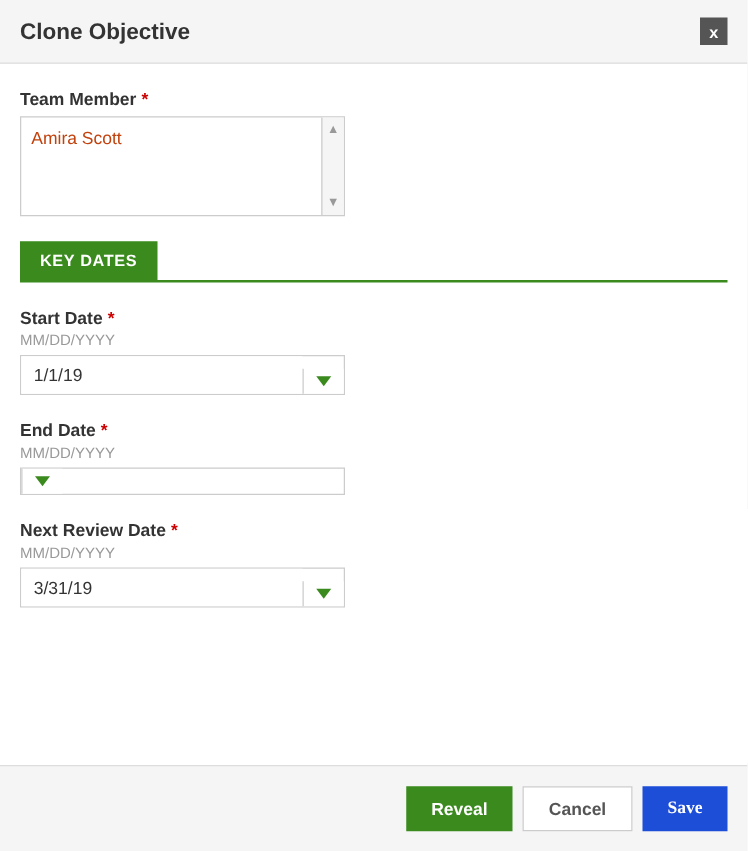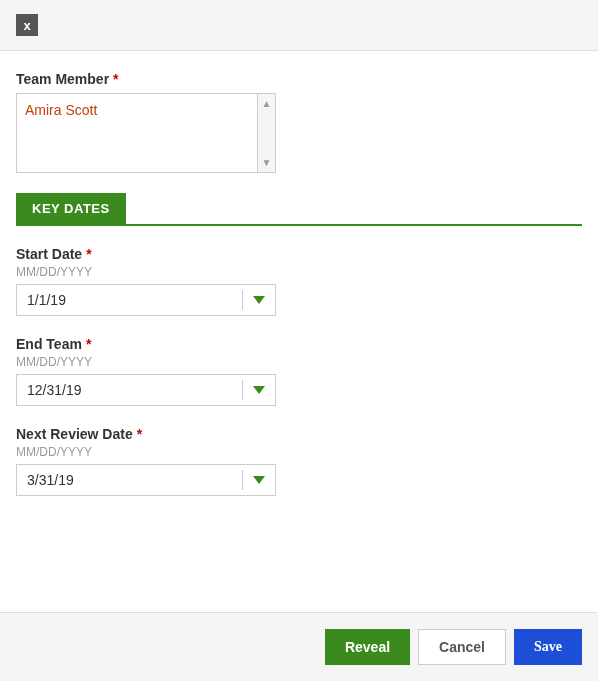--- a/index.html
+++ b/index.html
@@ -147,21 +147,21 @@
     }
 
     .date-format-hint {
       font-size: 12px;
       color: #999;
       margin-bottom: 5px;
     }
 
     .date-input-wrapper {
       display: flex;
-      align-items: center;
+      align-items: flex-end;
       width: 260px;
       border: 1px solid #ccc;
       background: white;
     }
 
     .date-input {
       flex: 1;
       border: none;
       outline: none;
       padding: 7px 10px;
@@ -225,20 +225,21 @@
       color: white;
       font-family: Liberation Serif, serif;
     }
   </style>
 </head>
 <body>
 
 <div class="modal">
 
   <div class="modal-header">
+    <span class="modal-title">Clone Objective</span>
     <button class="close-btn">x</button>
   </div>
 
   <div class="modal-body">
 
     <div class="field-group">
       <div class="field-label">
         <span>Team Member</span>
         <span class="required-star">*</span>
       </div>
@@ -265,26 +266,25 @@
       <div class="date-input-wrapper">
         <input class="date-input" type="text" value="1/1/19" style="">
         <button class="date-dropdown-btn">
           <div class="dropdown-arrow"></div>
         </button>
       </div>
     </div>
 
     <div class="date-field-group">
       <div class="date-field-label">
-        <span>End Team</span>
+        <span>End Date</span>
         <span class="required-star">*</span>
       </div>
       <div class="date-format-hint">MM/DD/YYYY</div>
       <div class="date-input-wrapper">
-        <input class="date-input" type="text" value="12/31/19" style="">
         <button class="date-dropdown-btn">
           <div class="dropdown-arrow"></div>
         </button>
       </div>
     </div>
 
     <div class="date-field-group">
       <div class="date-field-label">
         <span>Next Review Date</span>
         <span class="required-star">*</span>

